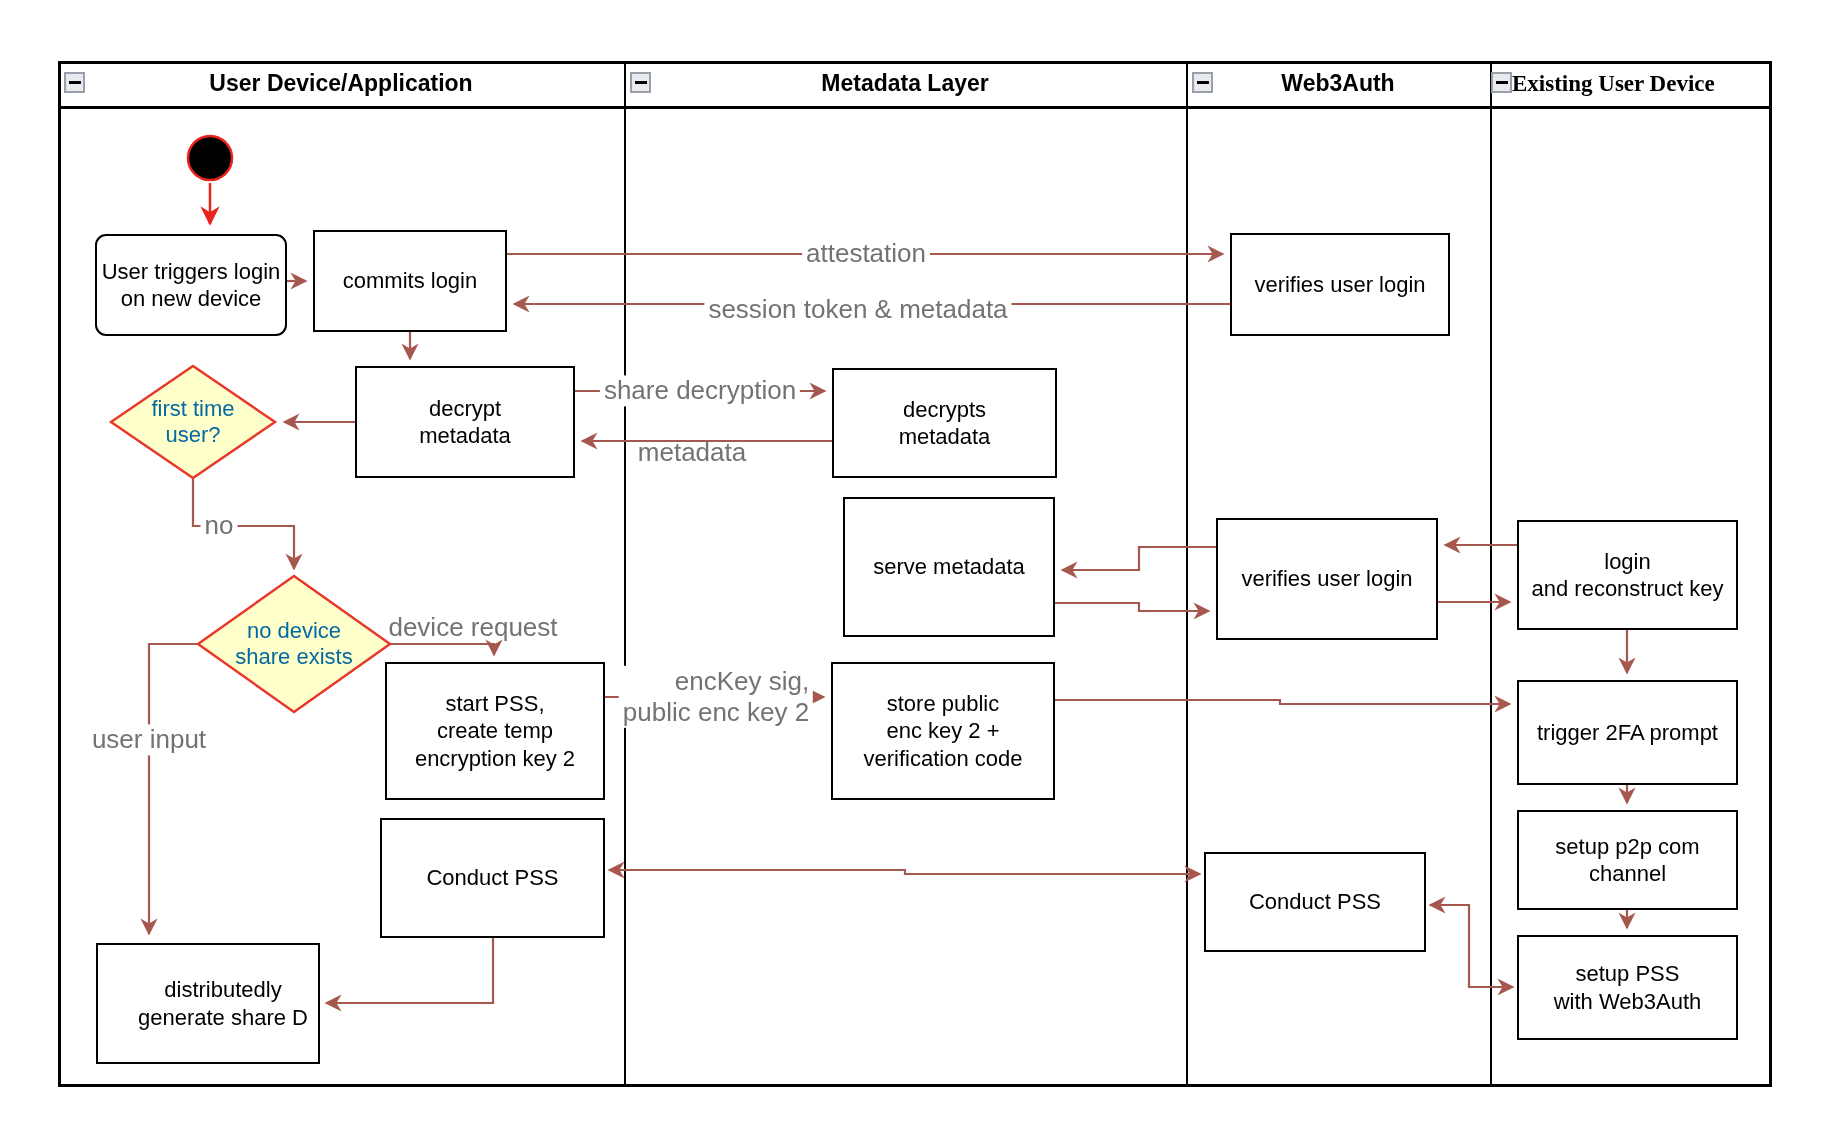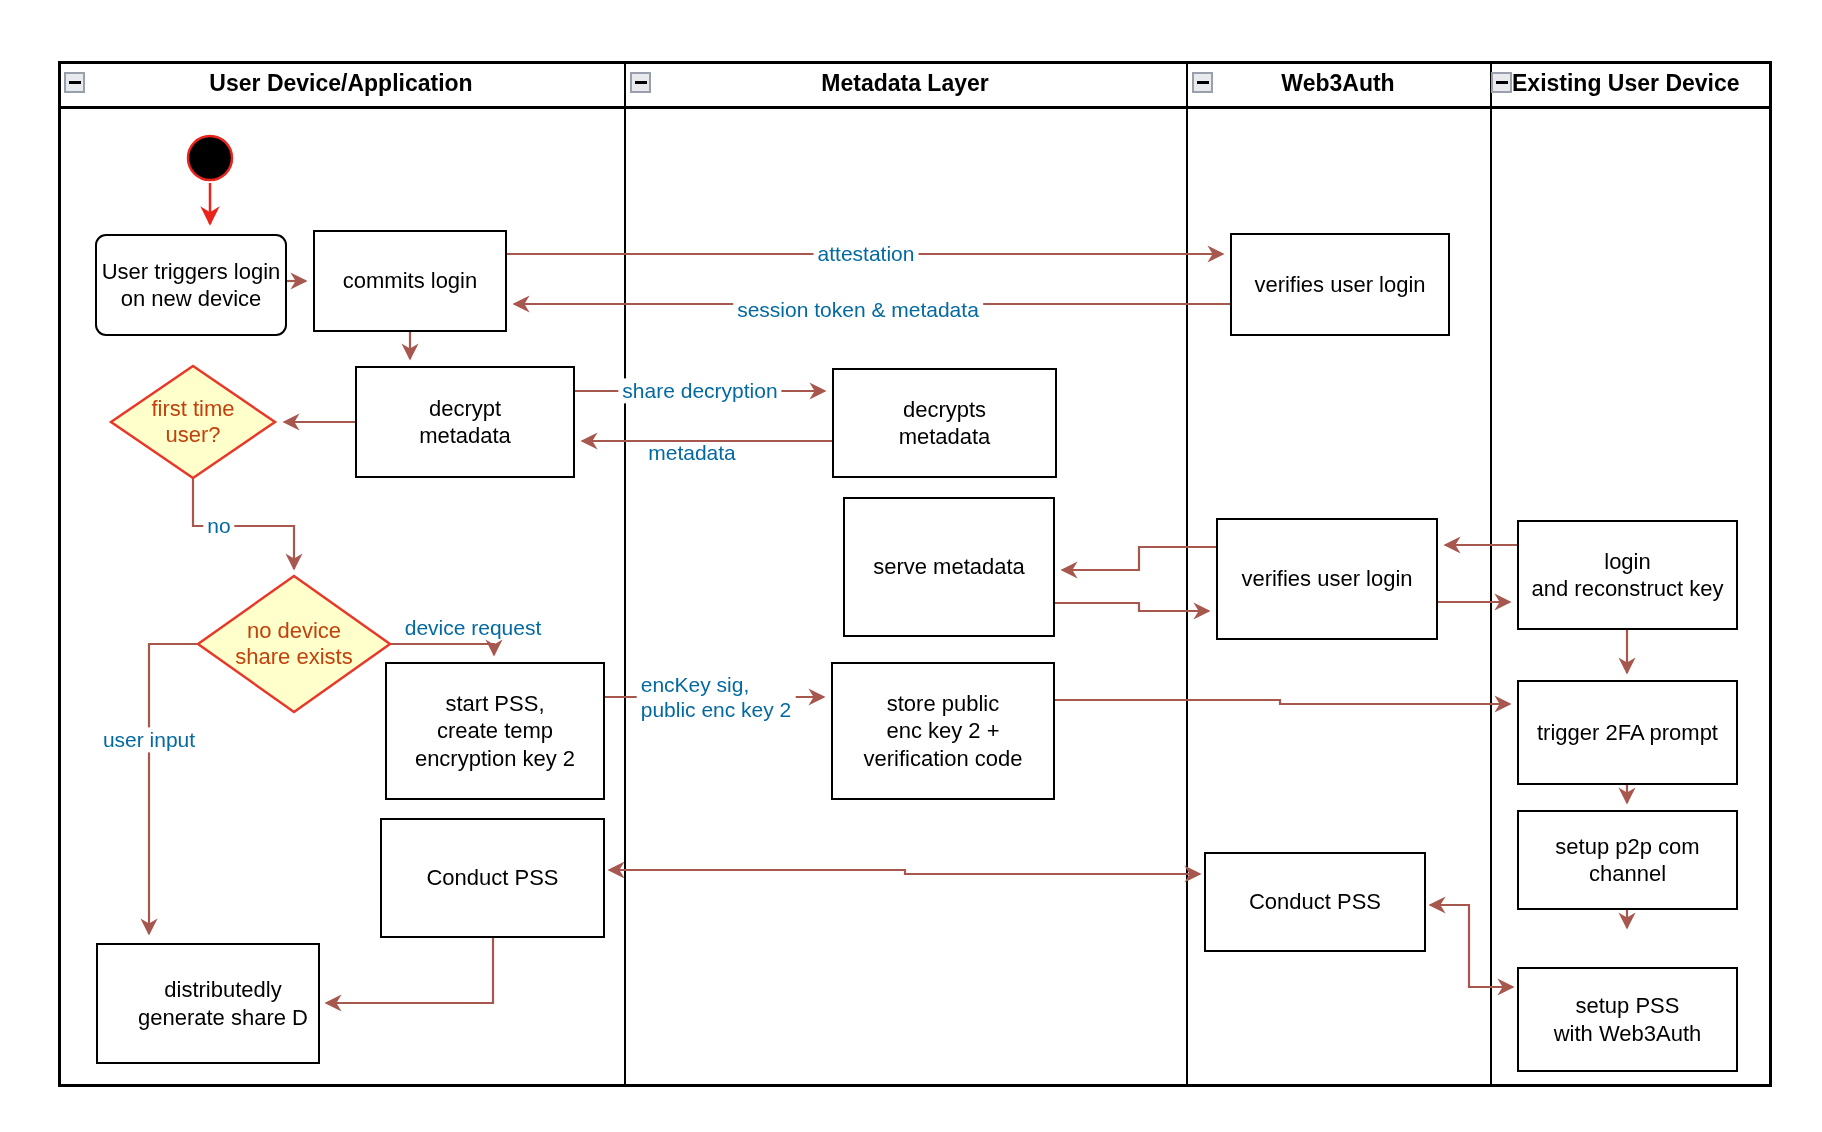--- a/index.html
+++ b/index.html
@@ -18,25 +18,25 @@
   .collapse-icon{position:absolute;width:21px;height:21px;background:#e8eaee;border:2px solid #9aa0ab;
     box-sizing:border-box;display:flex;align-items:center;justify-content:center;}
   .collapse-icon::after{content:"";width:12px;height:3px;background:#000;}
 
   
   .node{position:absolute;background:#fff;border:2.5px solid #000;box-sizing:border-box;
     display:flex;align-items:center;justify-content:center;text-align:center;
     font-size:22px;line-height:1.25;color:#000;white-space:pre-line;}
 
   .diamond-label{position:absolute;transform:translate(-50%,-50%);text-align:center;
-    font-size:22px;line-height:1.2;color:#c2410c;white-space:pre-line;}
+    font-size:22px;line-height:1.2;color:#0369a1;white-space:pre-line;}
 
   
-  .edge-label{position:absolute;transform:translate(-50%,-50%);text-align:left;
-    font-size:21px;line-height:1.2;color:#0369a1;background:#fff;padding:0 4px;white-space:pre-line;}
+  .edge-label{position:absolute;transform:translate(-50%,-50%);text-align:right;
+    font-size:26px;line-height:1.2;color:#737373;background:#fff;padding:0 4px;white-space:pre-line;}
   .edge-label.no-bg{background:transparent;}
 
   svg.wires{position:absolute;left:0;top:0;width:1822px;height:1132px;}
   svg.wires path.wire{fill:none;stroke:#a7584e;stroke-width:2.2;}
   svg.wires path.wire-red{fill:none;stroke:#e8241c;stroke-width:2.5;}
 </style>
 </head>
 <body>
 
 <div id="stage">
@@ -49,21 +49,21 @@
 
   <div class="lane-header" style="left:60px;width:562px;">
     <span>User Device/Application</span>
   </div>
   <div class="lane-header" style="left:626px;width:558px;">
     <span>Metadata Layer</span>
   </div>
   <div class="lane-header" style="left:1188px;width:300px;">
     <span>Web3Auth</span>
   </div>
-  <div class="lane-header left-pack" style="left:1512px;width:258px;">
+  <div class="lane-header left-pack" style="left:1512px;width:258px;font-family:Liberation Serif, serif;">
     <span>Existing User Device</span>
   </div>
 
   <div class="collapse-icon" style="left:64px;top:72px;"></div>
   <div class="collapse-icon" style="left:630px;top:72px;"></div>
   <div class="collapse-icon" style="left:1192px;top:72px;"></div>
   <div class="collapse-icon" style="left:1491px;top:72px;"></div>
 
   <svg class="wires" viewBox="0 0 1822 1132">
     <defs>
@@ -134,21 +134,21 @@
 
   <div class="node" style="left:1230px;top:233px;width:220px;height:103px;">verifies user login</div>
   <div class="node" style="left:1216px;top:518px;width:222px;height:122px;">verifies user login</div>
   <div class="node" style="left:1204px;top:852px;width:222px;height:100px;">Conduct PSS</div>
 
   <div class="node" style="left:1517px;top:520px;width:221px;height:110px;">login
 and reconstruct key</div>
   <div class="node" style="left:1517px;top:680px;width:221px;height:105px;text-align:center;">trigger 2FA prompt</div>
   <div class="node" style="left:1517px;top:810px;width:221px;height:100px;">setup p2p com
 channel</div>
-  <div class="node" style="left:1517px;top:935px;width:221px;height:105px;margin-top:32px;">setup PSS
+  <div class="node" style="left:1517px;top:935px;width:221px;height:105px;">setup PSS
 with Web3Auth</div>
 
   <div class="edge-label" style="left:866px;top:254px;">attestation</div>
   <div class="edge-label" style="left:858px;top:310px;">session token &amp; metadata</div>
   <div class="edge-label" style="left:700px;top:391px;">share decryption</div>
   <div class="edge-label no-bg" style="left:692px;top:453px;">metadata</div>
   <div class="edge-label" style="left:219px;top:526px;">no</div>
   <div class="edge-label no-bg" style="left:473px;top:628px;">device request</div>
   <div class="edge-label" style="left:716px;top:697px;">encKey sig,
 public enc key 2</div>

